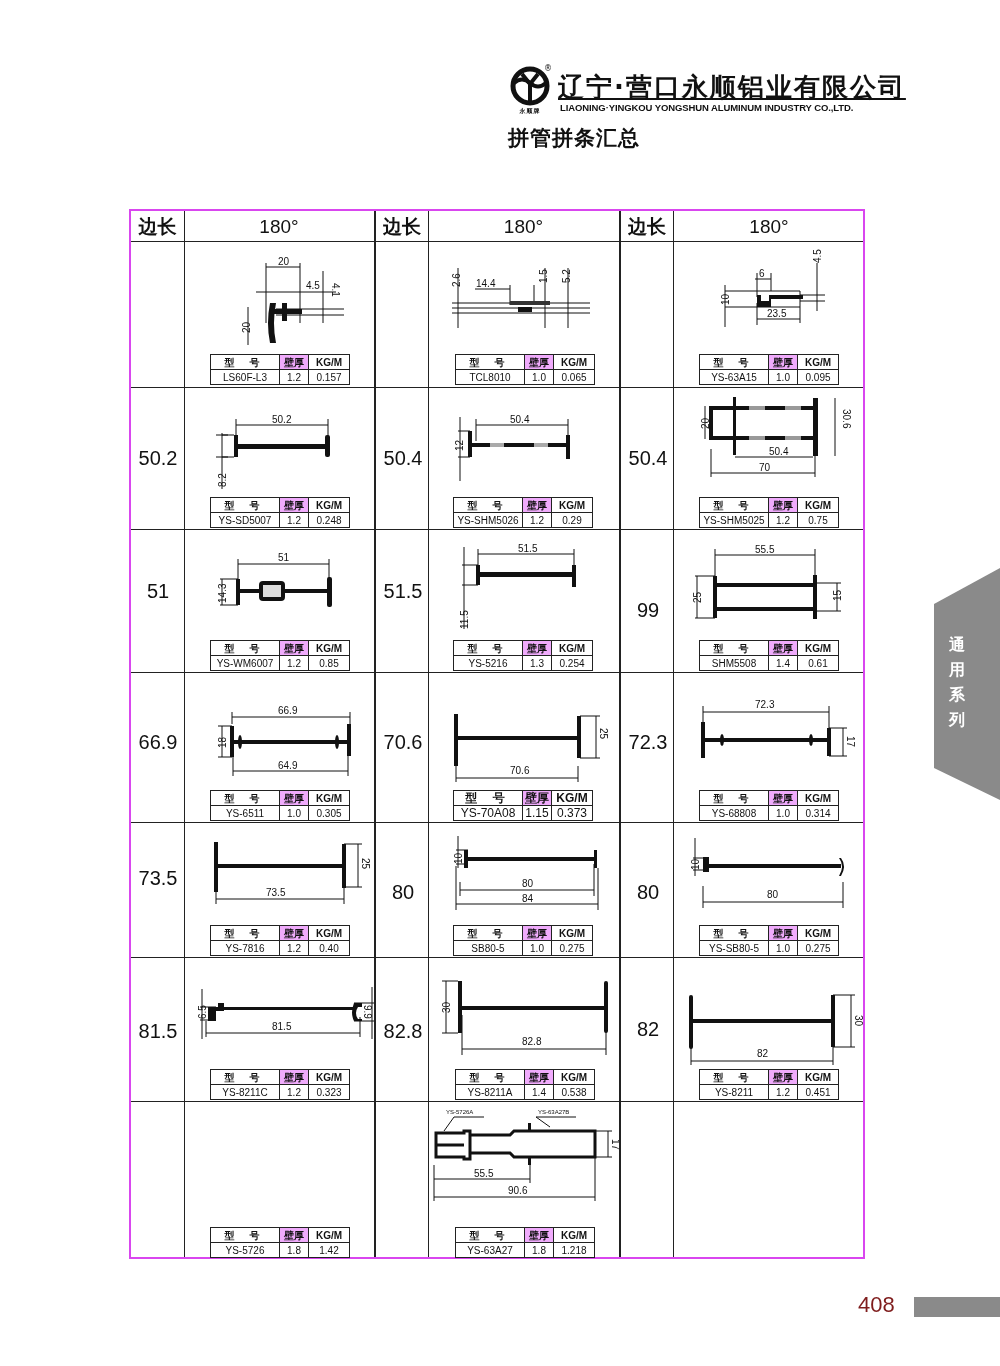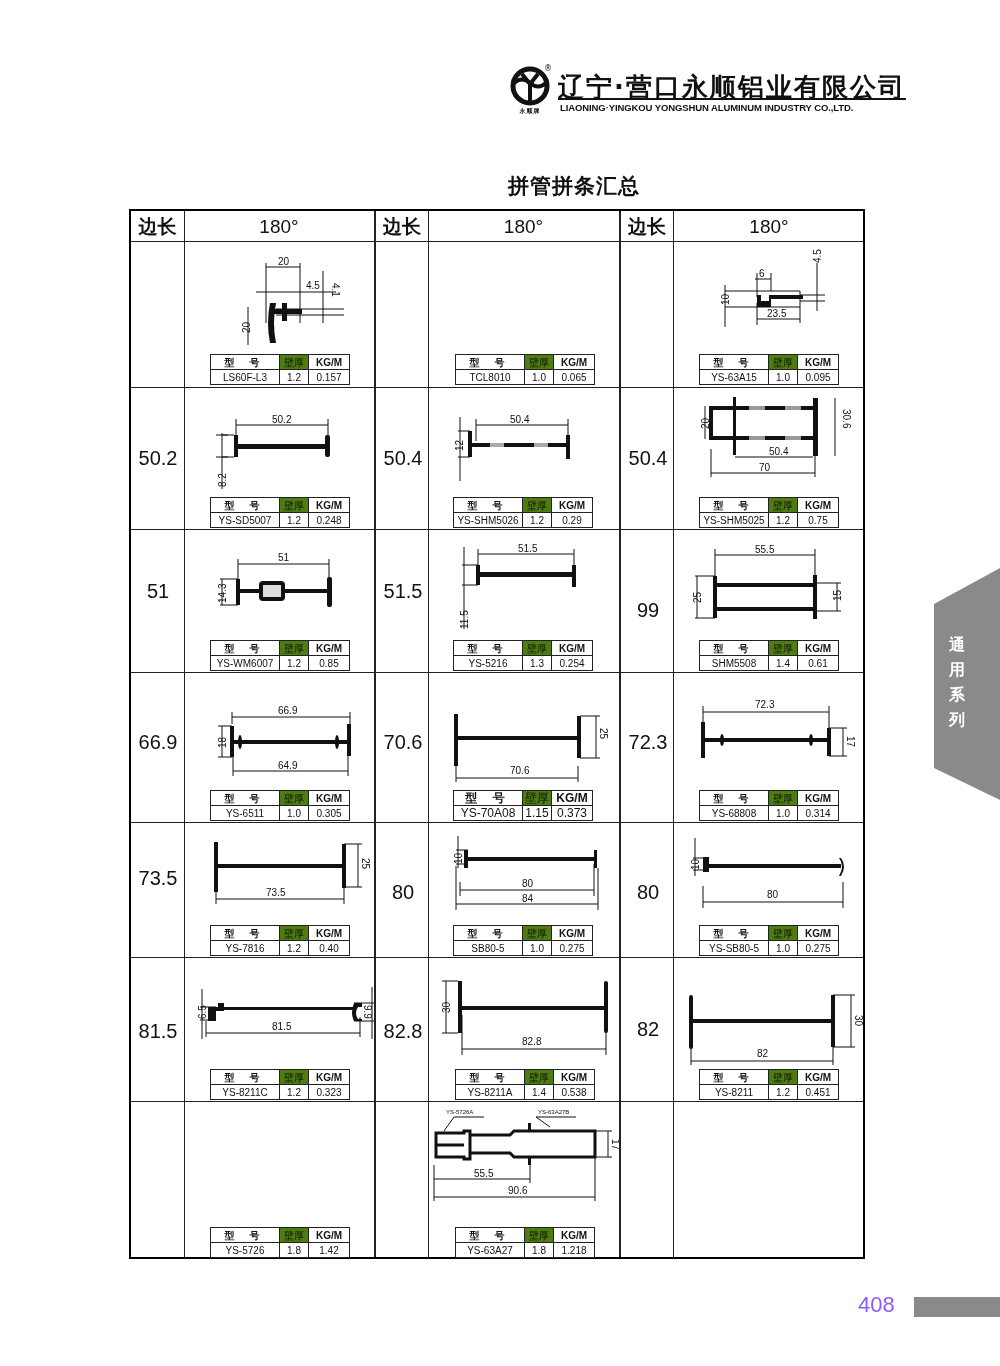--- a/index.html
+++ b/index.html
@@ -9,25 +9,25 @@
   
   .logo { position:absolute; left:508px; top:66px; width:44px; height:50px; }
   .logo svg { display:block; }
   .logo-reg { position:absolute; left:544px; top:64px; font-size:8px; }
   .logo-caption { position:absolute; left:508px; top:107px; width:44px; text-align:center;
                   font-family:"DejaVu Serif", serif; font-size:6px; font-weight:bold; letter-spacing:1px; }
   .company-cn { position:absolute; left:558px; top:70px; font-size:26px; font-weight:bold;
                 letter-spacing:2px; white-space:nowrap;text-decoration:underline; }
   .company-en { position:absolute; left:560px; top:102px; font-size:9.5px; font-weight:bold;
                 font-family:"Liberation Sans", sans-serif; white-space:nowrap; letter-spacing:-0.1px; }
-  .page-title { position:absolute; left:508px; top:124px; font-size:21px; font-weight:bold; letter-spacing:1px;margin-top:48px; }
+  .page-title { position:absolute; left:508px; top:124px; font-size:21px; font-weight:bold; letter-spacing:1px; }
 
   
   .grid { position:absolute; left:129px; top:209px; width:736px; height:1050px;
-          border:2px solid #000000; box-sizing:border-box; }
+          border:2px solid #d946ef; box-sizing:border-box; }
   .hline { position:absolute; left:0; right:0; height:0; border-top:1.5px solid #222; }
   .vline { position:absolute; top:0; bottom:0; width:0; border-left:1.5px solid #222; }
   .vline.thick { border-left:2px solid #222; }
 
   .hdr { position:absolute; top:0; height:32px; display:flex; align-items:center; justify-content:center;
          font-size:19px; }
   .hdr.len { font-weight:bold; font-size:19px; }
   .hdr.deg { font-family:"Liberation Sans", sans-serif;text-align:right; }
 
   .lenval { position:absolute; display:flex; align-items:center; justify-content:center;
@@ -35,32 +35,32 @@
 
   .cell { position:absolute;text-align:center; }
   .drawing { position:absolute; left:0; top:0; }
   .dimtxt { font-family:"Liberation Sans", sans-serif; font-size:10px; fill:#111; }
 
   
   .spec { position:absolute; border-collapse:collapse; font-size:10px;
           font-family:"Liberation Sans", sans-serif; }
   .spec td { border:1.2px solid #222; padding:0 2px; height:14px; text-align:center; white-space:nowrap; line-height:13px; }
   .spec .h1 { width:64px; font-weight:bold; letter-spacing:6px; }
-  .spec .h2 { width:24px; font-weight:normal; background:#4d7c0f; }
+  .spec .h2 { width:24px; font-weight:bold; background:#f0abfc; }
   .spec .h3 { width:36px; font-weight:bold; }
 
   
   .side-tab { position:absolute; left:934px; top:568px; width:66px; height:232px; }
   .side-tab svg { position:absolute; left:0; top:0; }
   .side-text { position:absolute; left:940px; top:632px; width:34px; color:#fff;
                font-weight:bold; font-size:16px; line-height:25px; text-align:center; }
 
   
   .page-num { position:absolute; left:858px; top:1292px; font-family:"Liberation Sans", sans-serif;
-              font-size:22px; color:#8b5cf6; }
+              font-size:22px; color:#7f1d1d; }
   .page-bar { position:absolute; left:914px; top:1297px; width:86px; height:20px; background:#8a8a8a; }
 </style>
 </head>
 <body>
 
 <div class="logo">
   <svg width="44" height="40" viewBox="0 0 44 40">
     <circle cx="22" cy="20" r="17" fill="none" stroke="#111" stroke-width="5"></circle>
     <path d="M6 17 Q14 10 22 17 Q30 24 38 17" fill="none" stroke="#111" stroke-width="4"></path>
     <path d="M14 8 L22 18 L30 8" fill="none" stroke="#111" stroke-width="4"></path>
@@ -131,20 +131,41 @@
       <path d="M84 60 Q80 80 84 100 L90 100 Q86 80 90 60 Z" fill="#111"></path>
       <rect x="88" y="66" width="28" height="5" fill="#111"></rect>
         <rect x="96" y="60" width="5" height="18" fill="#111"></rect>
       <text class="dimtxt" x="92" y="22">20</text>
       <text class="dimtxt" x="120" y="46">4.5</text>
       <text class="dimtxt" x="146" y="40" transform="rotate(90 146 40)">4.1</text>
       <text class="dimtxt" x="64" y="90" transform="rotate(-90 64 90)">20</text>
     </svg>
   </div>
 
+  <div class="cell" style="left:299px;top:32px;width:189px;height:144px">
+    <svg class="drawing" width="189" height="144">
+      <g stroke="#111" fill="none" stroke-width="1">
+        <line x1="22" y1="60" x2="160" y2="60"></line>
+          <line x1="22" y1="65" x2="160" y2="65"></line>
+          <line x1="22" y1="70" x2="160" y2="70"></line>
+        <line x1="28" y1="25" x2="28" y2="85"></line>
+          <line x1="115" y1="25" x2="115" y2="85"></line>
+          <line x1="138" y1="25" x2="138" y2="85"></line>
+        <line x1="45" y1="46" x2="80" y2="46"></line>
+          <line x1="80" y1="42" x2="80" y2="62"></line>
+          <line x1="104" y1="42" x2="104" y2="62"></line>
+      </g>
+      <rect x="80" y="58" width="40" height="4" fill="#333"></rect>
+      <rect x="88" y="64" width="14" height="5" fill="#111"></rect>
+      <text class="dimtxt" x="30" y="44" transform="rotate(-90 30 44)">2.6</text>
+      <text class="dimtxt" x="46" y="44">14.4</text>
+      <text class="dimtxt" x="117" y="40" transform="rotate(-90 117 40)">1.5</text>
+      <text class="dimtxt" x="140" y="40" transform="rotate(-90 140 40)">5.2</text>
+    </svg>
+  </div>
 
   <div class="cell" style="left:544px;top:32px;width:190px;height:144px">
     <svg class="drawing" width="190" height="144">
       <g stroke="#111" fill="none" stroke-width="1">
         <line x1="50" y1="42" x2="50" y2="84"></line>
           <line x1="50" y1="48" x2="125" y2="48"></line>
           <line x1="50" y1="64" x2="125" y2="64"></line>
         <line x1="80" y1="36" x2="96" y2="36"></line>
           <line x1="82" y1="30" x2="82" y2="54"></line>
           <line x1="96" y1="30" x2="96" y2="48"></line>

